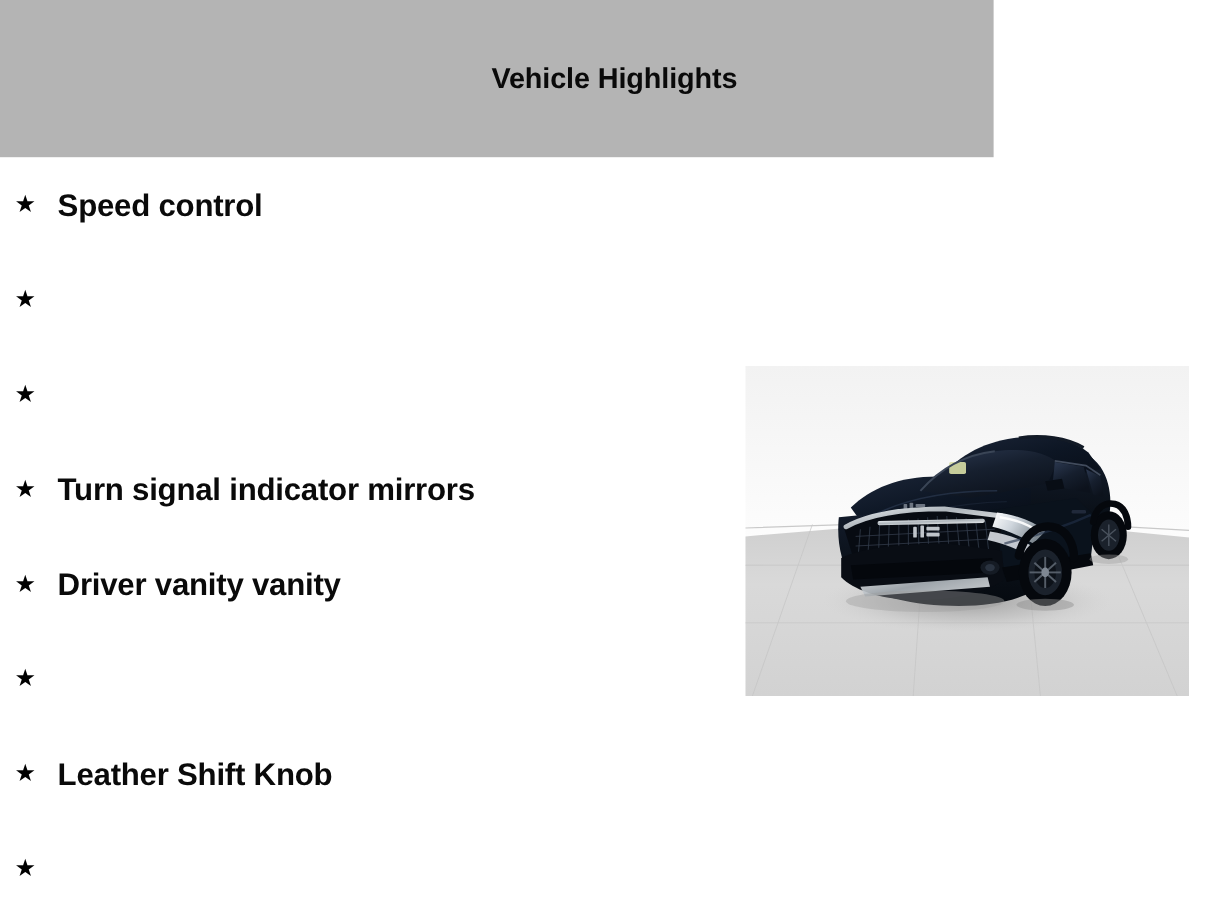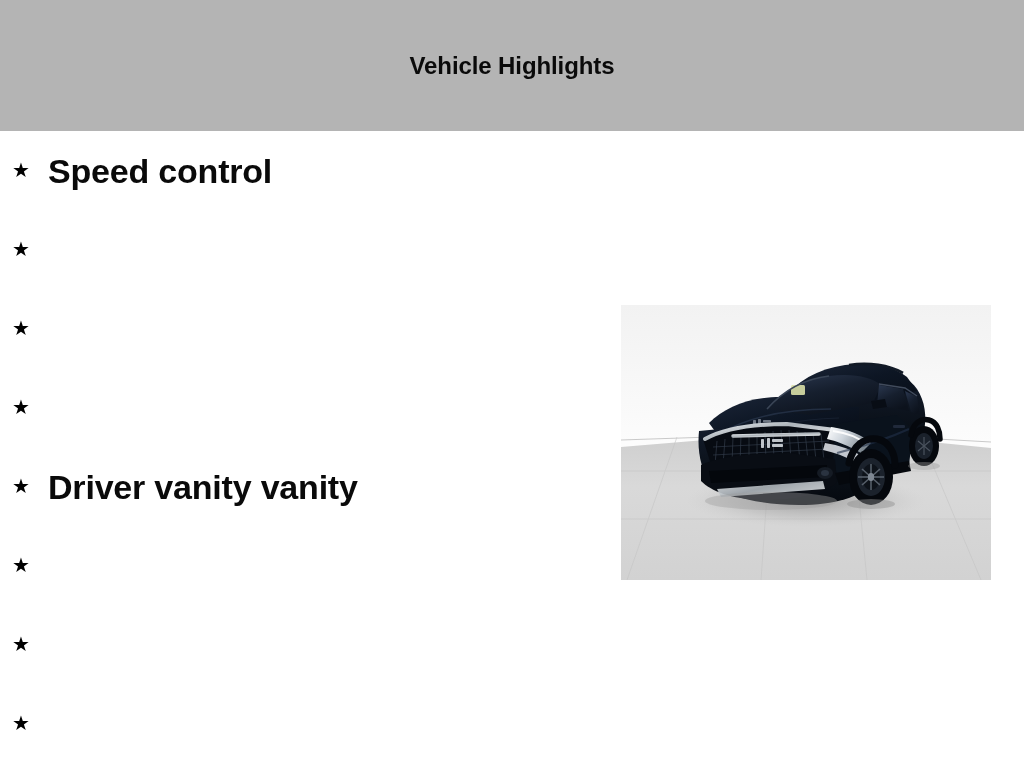--- a/index.html
+++ b/index.html
@@ -18,21 +18,21 @@
     width: 1024px;
     height: 768px;
     background: #ffffff;
   }
 
   
   .header-bar {
     position: absolute;
     left: 0;
     top: 0;
-    width: 1024px;
+    width: 828px;
     height: 131px;
     background: #b4b4b4;
   }
 
   .header-title {
     position: absolute;
     left: 0;
     top: 0;
     width: 1024px;
     text-align: center;
@@ -68,21 +68,21 @@
     line-height: 1;
     color: #000000;
     text-align: left;
     margin-right: 16px;
     margin-top: -2px;
     font-family: "DejaVu Sans", sans-serif;
   }
 
   .highlight-label {
     flex: 1 1 auto;
-    font-size: 34px;
+    font-size: 26px;
     font-weight: bold;
     color: #0a0a0a;
     letter-spacing: -0.2px;
     white-space: nowrap;
     line-height: 30px;
   }
 
   
   .vehicle-photo {
     position: absolute;
@@ -115,30 +115,32 @@
         <span class="highlight-label">Speed control</span>
       </li>
       <li class="highlight-item">
         <span class="bullet-star">★</span>
       </li>
       <li class="highlight-item">
         <span class="bullet-star">★</span>
       </li>
       <li class="highlight-item">
         <span class="bullet-star">★</span>
+        <span class="highlight-label">Turn signal indicator mirrors</span>
       </li>
       <li class="highlight-item">
         <span class="bullet-star">★</span>
         <span class="highlight-label">Driver vanity vanity</span>
       </li>
       <li class="highlight-item">
         <span class="bullet-star">★</span>
       </li>
       <li class="highlight-item">
         <span class="bullet-star">★</span>
+        <span class="highlight-label">Leather Shift Knob</span>
       </li>
       <li class="highlight-item">
         <span class="bullet-star">★</span>
       </li>
     </ul>
 
   <div class="vehicle-photo">
     <svg viewBox="0 0 370 275" xmlns="http://www.w3.org/2000/svg">
       <defs>
         <linearGradient id="backdrop" x1="0" y1="0" x2="0" y2="1">

